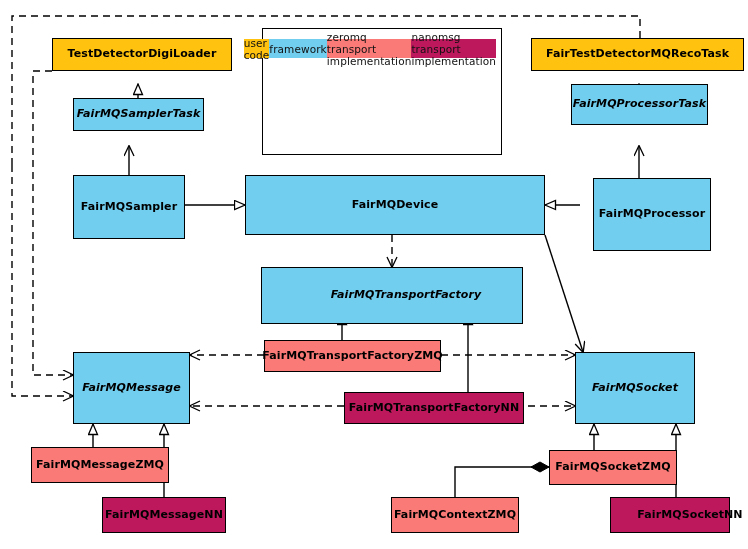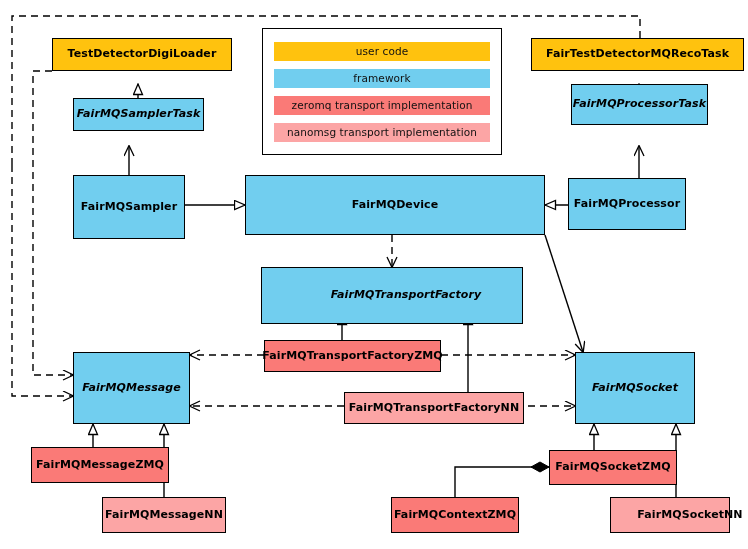--- a/index.html
+++ b/index.html
@@ -38,32 +38,32 @@
     letter-spacing: 0.1px;
     z-index: 3;
   }
   .node.abstract {
     font-style: italic;
     font-weight: bold;
   }
   .c-user { background: #ffc20e; }
   .c-framework { background: #71ceef; }
   .c-zmq { background: #fa7a77; }
-  .c-nn { background: #fca5a5; }
+  .c-nn { background: #be185d; }
 
   #legend {
     position: absolute;
     box-sizing: border-box;
     background: #ffffff;
     border: 1.5px solid #000000;
     z-index: 4;
     display: flex;
-    flex-direction: column;
-    justify-content: center;
-    padding: 6px 11px;
+    flex-direction: row;
+    justify-content: flex-end;
+    padding: 6px 5px;
   }
   .legend-row {
     height: 19px;
     margin: 4px 0;
     display: flex;
     align-items: center;
     justify-content: center;
     font-size: 10.5px;
     font-weight: normal;
     color: #111111;
@@ -153,21 +153,21 @@
   </div>
 
   <div class="node c-framework" style="left:73px; top:175px; width:112px; height:64px;">
     <span>FairMQSampler</span>
   </div>
 
   <div class="node c-framework" style="left:245px; top:175px; width:300px; height:60px;">
     <span>FairMQDevice</span>
   </div>
 
-  <div class="node c-framework" style="left:568px; top:178px; width:118px; height:52px;">
+  <div class="node c-framework" style="left:593px; top:178px; width:118px; height:73px;">
     <span>FairMQProcessor</span>
   </div>
 
   <div class="node c-framework abstract" style="left:261px; top:267px; width:262px; height:57px;padding-left:28px;">
     <span>FairMQTransportFactory</span>
   </div>
 
   <div class="node c-zmq" style="left:264px; top:340px; width:177px; height:32px;">
     <span>FairMQTransportFactoryZMQ</span>
   </div>

